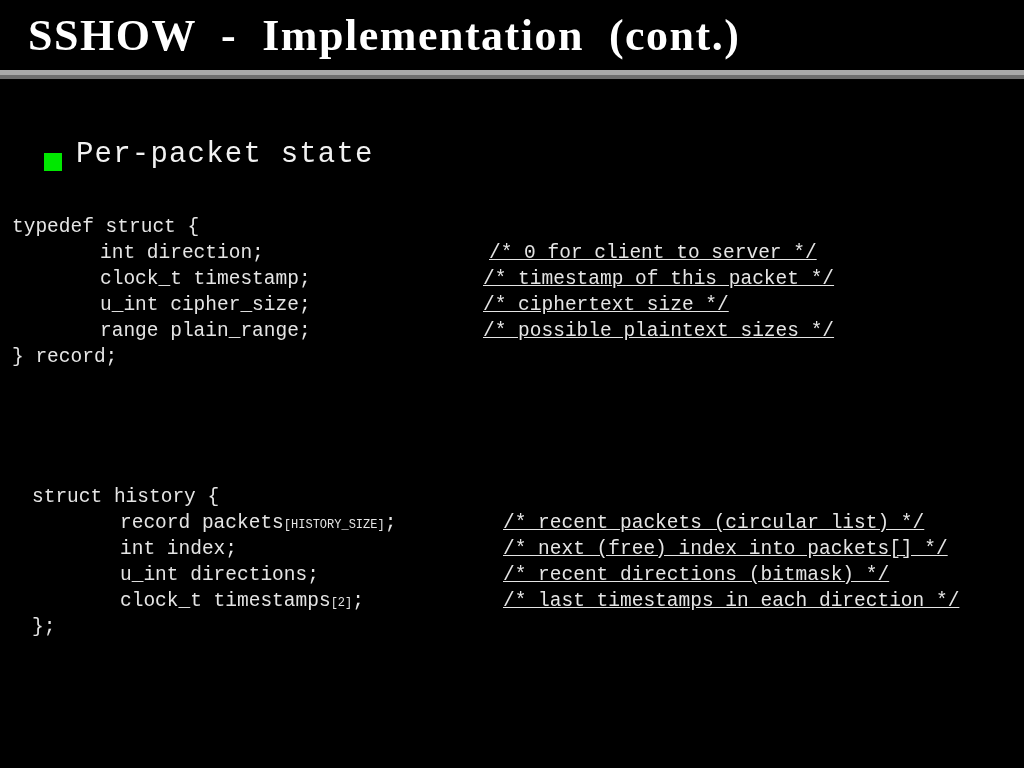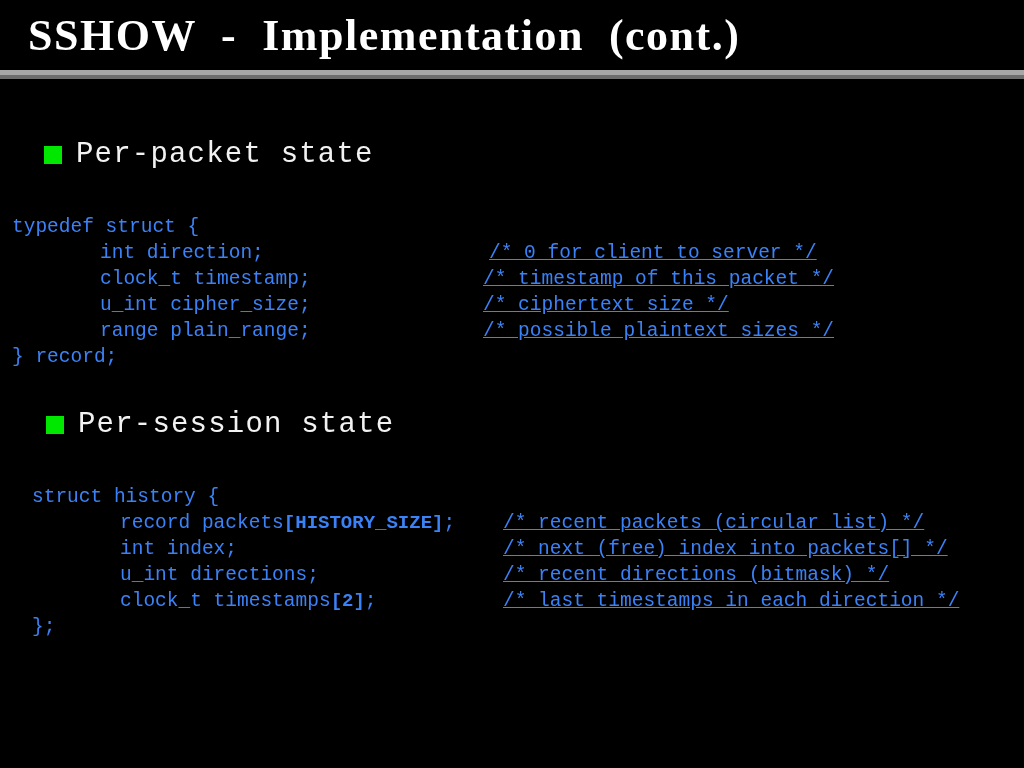--- a/index.html
+++ b/index.html
@@ -63,21 +63,21 @@
     left: 0; top: 5px;
     width: 1024px;
     height: 4px;
     background: #6e6e6e;
   }
 
   
   .bullet-row {
     position: absolute;
     display: flex;
-    align-items: center;
+    align-items: flex-end;
   }
   .bullet-square {
     width: 18px;
     height: 18px;
     background: #00e800;
     flex: 0 0 auto;
     margin-right: 14px;
   }
   .bullet-text {
     font-family: "Liberation Mono", "DejaVu Sans Mono", monospace;
@@ -89,42 +89,41 @@
   }
 
   #bullet-1 { left: 44px; top: 139px; }
   #bullet-2 { left: 46px; top: 409px; }
 
   
   .code-block {
     position: absolute;
     font-family: "Liberation Mono", "DejaVu Sans Mono", monospace;
     font-size: 19.5px;
-    color: #3b82f6;
+    color: #e5e5e5;
     white-space: pre;
   }
   .code-line {
     position: relative;
     height: 26px;
     line-height: 26px;
   }
   .code-text {
     position: absolute;
     top: 0;
     white-space: pre;
   }
   .code-comment {
     position: absolute;
     top: 0;
     white-space: pre;
     text-decoration: underline;
   }
   .sub {
-    font-size: 19px;
-    font-weight: bold;
+    font-size: 12px;
   }
 
   #code-block-1 { left: 0px; top: 214px; width: 1024px; }
   #code-block-2 { left: 0px; top: 484px; width: 1024px; padding-left: 20px; }
 </style>
 </head>
 <body>
 
 <div class="slide">
 
@@ -137,20 +136,16 @@
     <div class="sep-dark"></div>
   </div>
 
   <div class="bullet-row" id="bullet-1">
     <span class="bullet-square"></span>
     <span class="bullet-text">Per-packet state</span>
   </div>
 
   <div class="code-block" id="code-block-1"><div class="code-line"><span class="code-text" style="left: 12px;"><span>typedef struct {</span></span></div><div class="code-line"><span class="code-text" style="left: 100px;"><span>int direction;</span></span><span class="code-comment" style="left: 489px;">/* 0 for client to server */</span></div><div class="code-line"><span class="code-text" style="left: 100px;"><span>clock_t timestamp;</span></span><span class="code-comment" style="left: 483px;">/* timestamp of this packet */</span></div><div class="code-line"><span class="code-text" style="left: 100px;"><span>u_int cipher_size;</span></span><span class="code-comment" style="left: 483px;">/* ciphertext size */</span></div><div class="code-line"><span class="code-text" style="left: 100px;"><span>range plain_range;</span></span><span class="code-comment" style="left: 483px;">/* possible plaintext sizes */</span></div><div class="code-line"><span class="code-text" style="left: 12px;"><span>} record;</span></span></div></div>
 
-  <div class="bullet-row" id="bullet-2">
-    <span class="bullet-square"></span>
-    <span class="bullet-text">Per-session state</span>
-  </div>
 
   <div class="code-block" id="code-block-2"><div class="code-line"><span class="code-text" style="left: 12px;"><span>struct history {</span></span></div><div class="code-line"><span class="code-text" style="left: 100px;"><span>record packets</span><span class="sub">[HISTORY_SIZE]</span><span>;</span></span><span class="code-comment" style="left: 483px;">/* recent packets (circular list) */</span></div><div class="code-line"><span class="code-text" style="left: 100px;"><span>int index;</span></span><span class="code-comment" style="left: 483px;">/* next (free) index into packets[] */</span></div><div class="code-line"><span class="code-text" style="left: 100px;"><span>u_int directions;</span></span><span class="code-comment" style="left: 483px;">/* recent directions (bitmask) */</span></div><div class="code-line"><span class="code-text" style="left: 100px;"><span>clock_t timestamps</span><span class="sub">[2]</span><span>;</span></span><span class="code-comment" style="left: 483px;">/* last timestamps in each direction */</span></div><div class="code-line"><span class="code-text" style="left: 12px;"><span>};</span></span></div></div>
 
 </div>
 
 </body></html>

